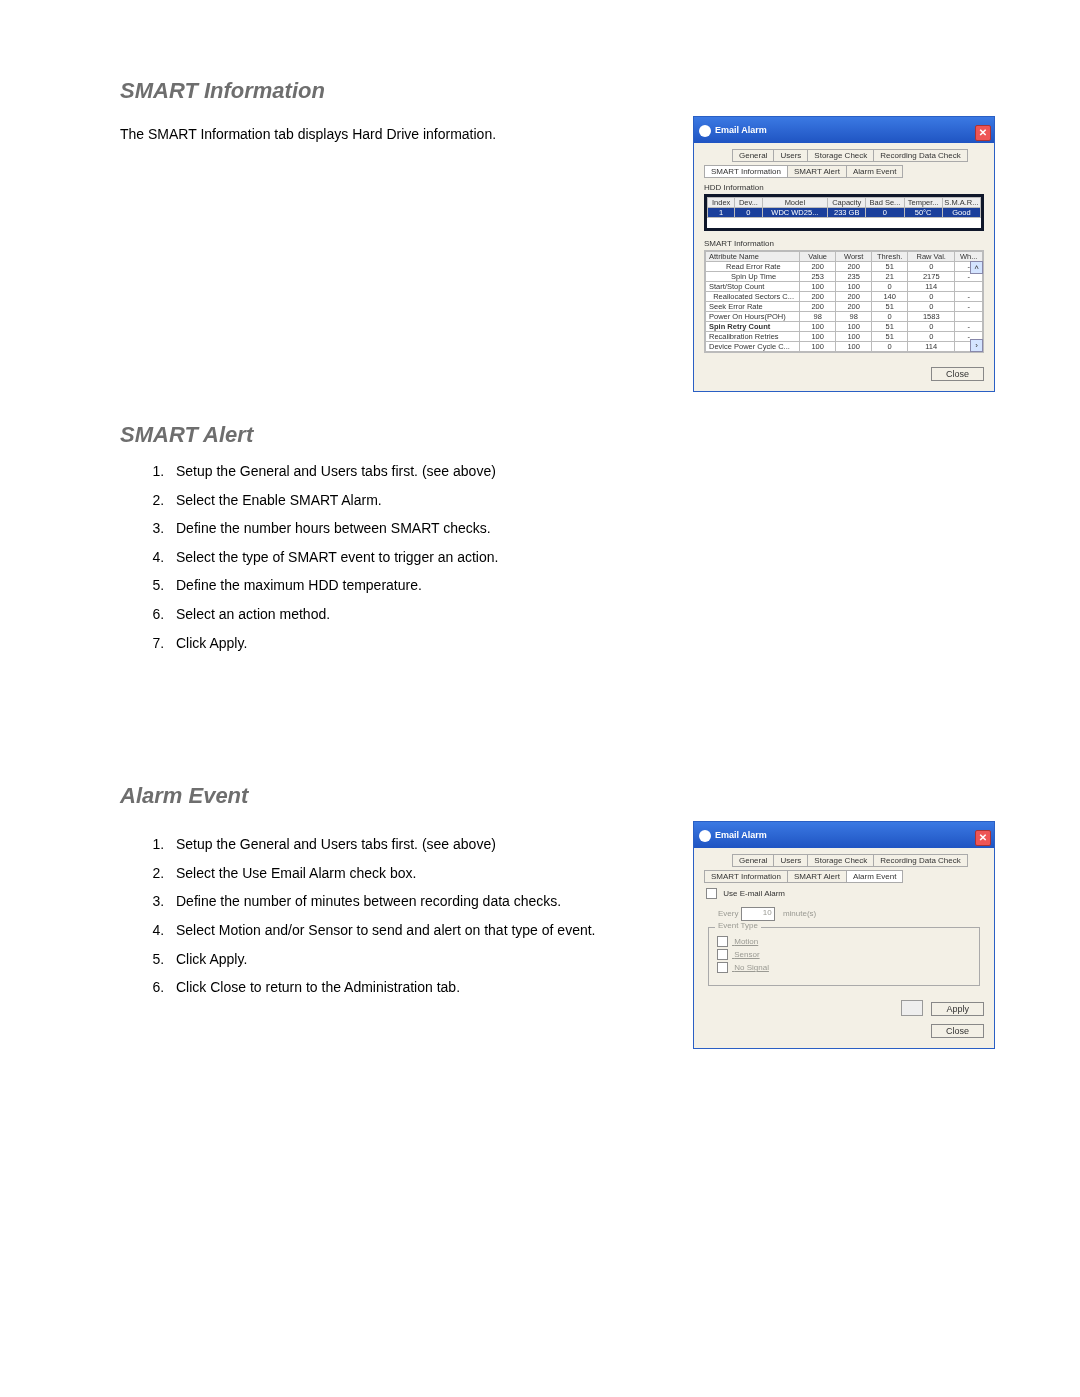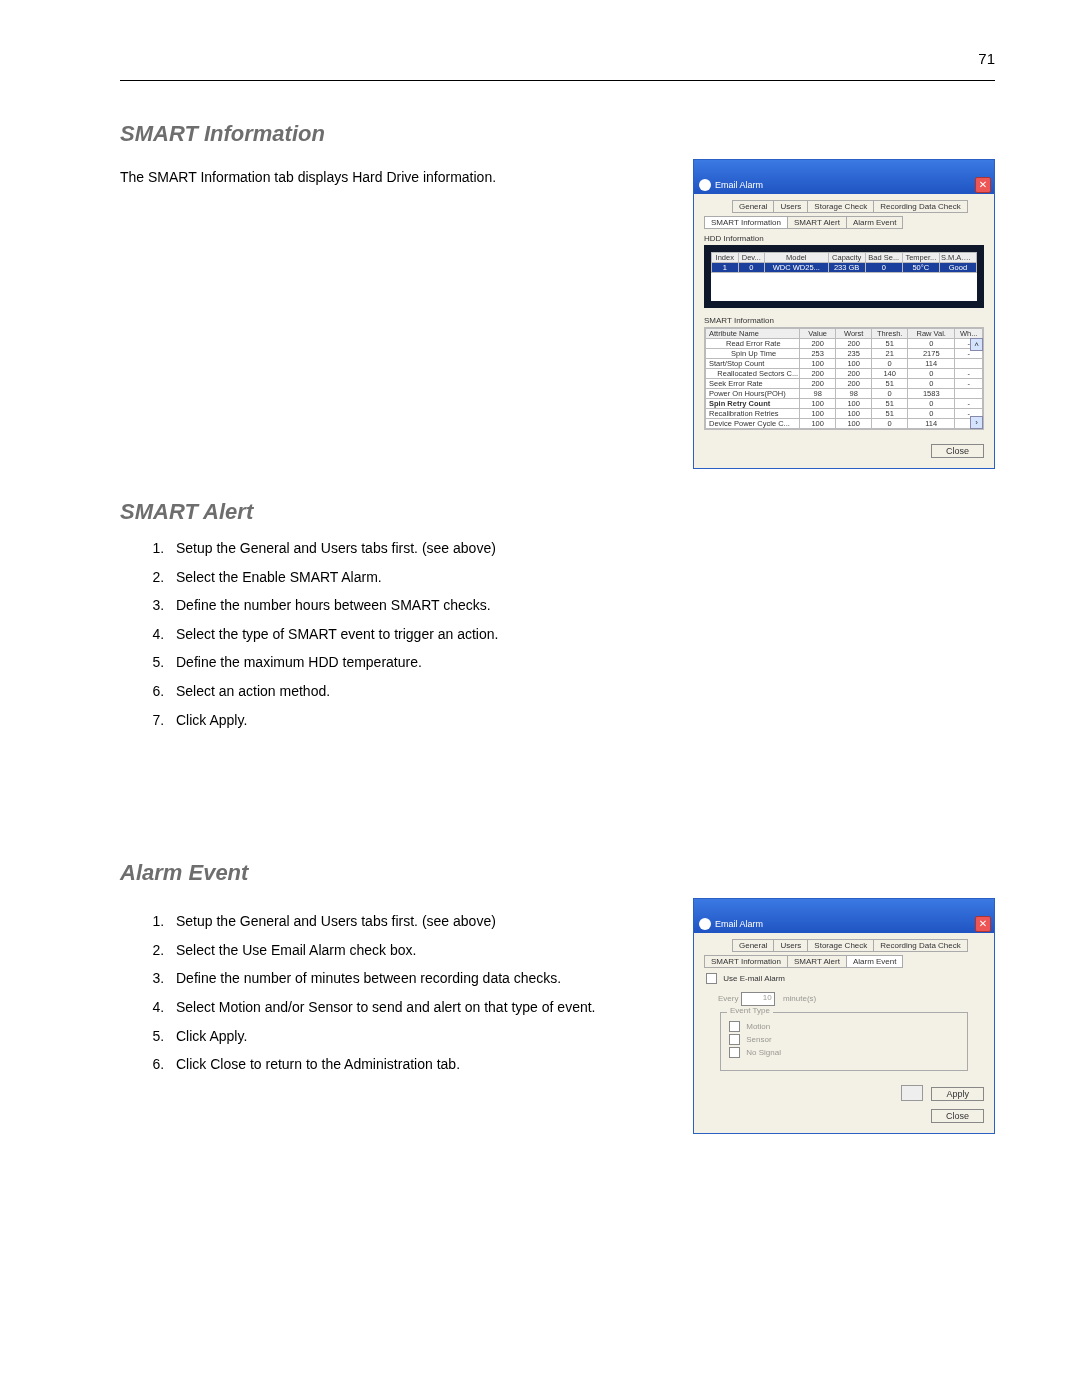--- a/index.html
+++ b/index.html
@@ -65,24 +65,24 @@
     width: 300px;
     border: 1px solid #2a5fc4;
     background: #f3f0e6;
     font-size: 8px;
     color: #333;
   }
   .titlebar {
     height: 18px;
     background: linear-gradient(#3b79e3, #1f54c2);
     display: flex;
-    align-items: center;
-    padding: 16px 3px 0 5px;
+    align-items: flex-start;
+    padding: 8px 3px 0 5px;
     color: #fff;
-    font-weight: normal;
+    font-weight: bold;
     font-size: 9px;
   }
   .titlebar .ttxt { flex: 1; }
   .titlebar .x {
     width: 14px; height: 14px;
     background: #e55;
     border: 1px solid #a33;
     color: #fff;
     display: flex; align-items: center; justify-content: center;
     font-size: 10px; line-height: 1; border-radius: 2px;
@@ -140,21 +140,21 @@
     white-space: nowrap;
   }
   table.data th {
     background: #eee;
     font-weight: normal;
   }
   tr.hl td {
     background: #1a3f9c;
     color: #fff;
   }
-  .hdd-wrap { border: 7px solid #0f172a; background: #fff; padding-bottom: 28px; }
+  .hdd-wrap { border: 3px solid #0f172a; background: #fff; padding-bottom: 10px; }
   .smart-wrap { border: 1px solid #bbb; background: #fff; position: relative; }
   .smart-wrap .scroll-arrow {
     position: absolute; bottom: 0; right: 0;
     width: 11px; height: 11px;
     background: #d4e4ff; border: 1px solid #88a;
     font-size: 8px; display: flex; align-items: center; justify-content: center;
   }
   .smart-wrap .scroll-up {
     position: absolute; top: 10px; right: 0;
     width: 11px; height: 11px;
@@ -166,23 +166,24 @@
     border: 1px solid #888;
     background: #f3f0e6;
     padding: 1px 14px;
     font-size: 9px;
   }
   .dlg-footer { text-align: right; margin-top: 14px; }
 
   
   .fieldset {
     border: 1px solid #aaa;
-    margin: 6px 16px;
+    margin: 6px 4px;
     padding: 6px 8px 10px 8px;
     position: relative;
+    text-decoration: underline;
   }
   .fieldset-label {
     position: absolute;
     top: -7px; left: 6px;
     background: #f3f0e6;
     padding: 0 3px;
     font-size: 8px;
   }
   .chk {
     display: inline-block;
@@ -214,23 +215,20 @@
     background: #eee;
     margin-right: 6px;
     vertical-align: bottom;
   }
 </style>
 </head>
 <body>
 
 <div class="page">
 
-  <div class="page-header">
-    <span class="page-number">71</span>
-  </div>
 
   <h2 class="sect">SMART Information</h2>
   <div class="body-block">
     <div class="text-col">
       <p class="lead">The SMART Information tab displays Hard Drive information.</p>
     </div>
     <div class="fig-col">
 
       <div class="dialog">
         <div class="titlebar">
@@ -326,21 +324,21 @@
                   </tr>
                   <tr>
                     <td style="text-align: left; padding-left: 3px;">Start/Stop Count</td>
                     <td>100</td>
                     <td>100</td>
                     <td>0</td>
                     <td>114</td>
                     <td></td>
                   </tr>
                   <tr>
-                    <td style="text-align: right; padding-left: 3px;">Reallocated Sectors C...</td>
+                    <td style="text-align: center; padding-left: 3px;">Reallocated Sectors C...</td>
                     <td>200</td>
                     <td>200</td>
                     <td>140</td>
                     <td>0</td>
                     <td>-</td>
                   </tr>
                   <tr>
                     <td style="text-align: left; padding-left: 3px;">Seek Error Rate</td>
                     <td>200</td>
                     <td>200</td>

